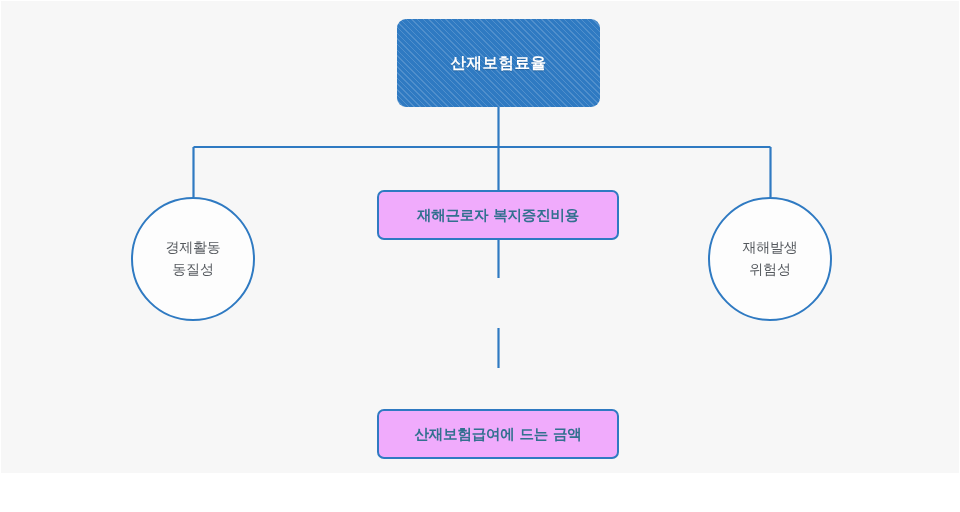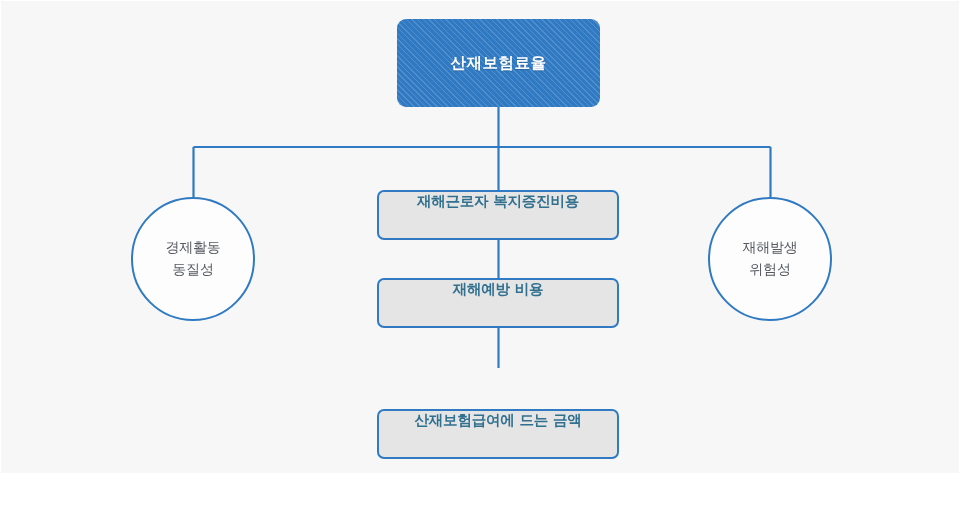--- a/index.html
+++ b/index.html
@@ -92,22 +92,23 @@
   }
 
   
   .box-node {
     position: absolute;
     left: 376px;
     width: 242px;
     height: 50px;
     border: 2.2px solid #2f7ac2;
     border-radius: 7px;
-    background: #e5e5e5;
+    background: #f0abfc;
     display: flex;
+    align-items: center;
     justify-content: center;
     box-sizing: border-box;
   }
   .box-node.b1 { top: 189px; }
   .box-node.b2 { top: 277px; }
   .box-node.b3 { top: 367px; margin-top: 41px; }
   .box-label {
     color: #32708f;
     font-size: 14.5px;
     font-weight: 600;
@@ -147,20 +148,17 @@
   </div>
 
   <div class="circle-node left">
     <span class="circle-line">경제활동</span>
     <span class="circle-line">동질성</span>
   </div>
 
   <div class="box-node b1">
     <span class="box-label">재해근로자 복지증진비용</span>
   </div>
-  <div class="box-node b2">
-    <span class="box-label">재해예방 비용</span>
-  </div>
   <div class="box-node b3">
     <span class="box-label">산재보험급여에 드는 금액</span>
   </div>
 
 </div>
 
 </body></html>

